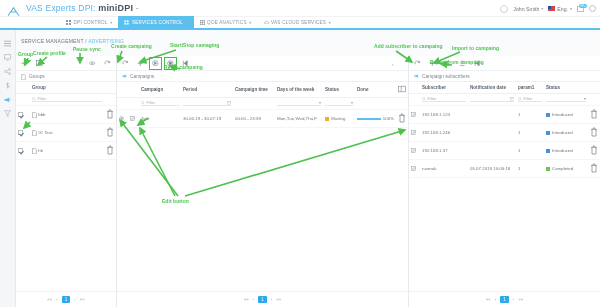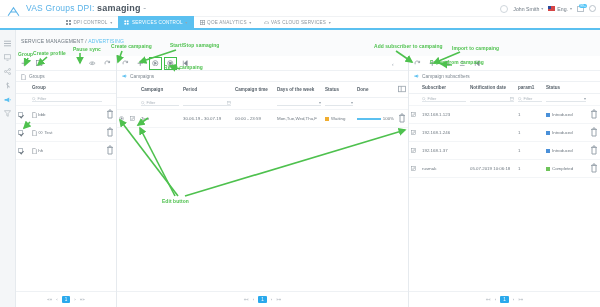--- a/index.html
+++ b/index.html
@@ -169,22 +169,22 @@
 
 <div id="app">
 
   <div class="topbar">
     <span class="logo-mark">
       <svg viewBox="0 0 24 20" fill="none" stroke="currentColor" stroke-width="2">
         <path d="M2 18 L12 3 L22 18 M7 11 L17 11"></path>
       </svg>
     </span>
     <span class="brand">
-      <span>VAS Groups DPI</span><span>:</span>
-      <span class="prod">samaging</span>
+      <span>VAS Experts DPI</span><span>:</span>
+      <span class="prod">miniDPI</span>
       <span class="dash">-</span>
     </span>
 
     <div class="topright">
       <span class="avatar-sm"></span>
       <span class="tr-item">
         <span>John Smith</span>
         <span class="caret">▾</span>
       </span>
       <span class="tr-item">

